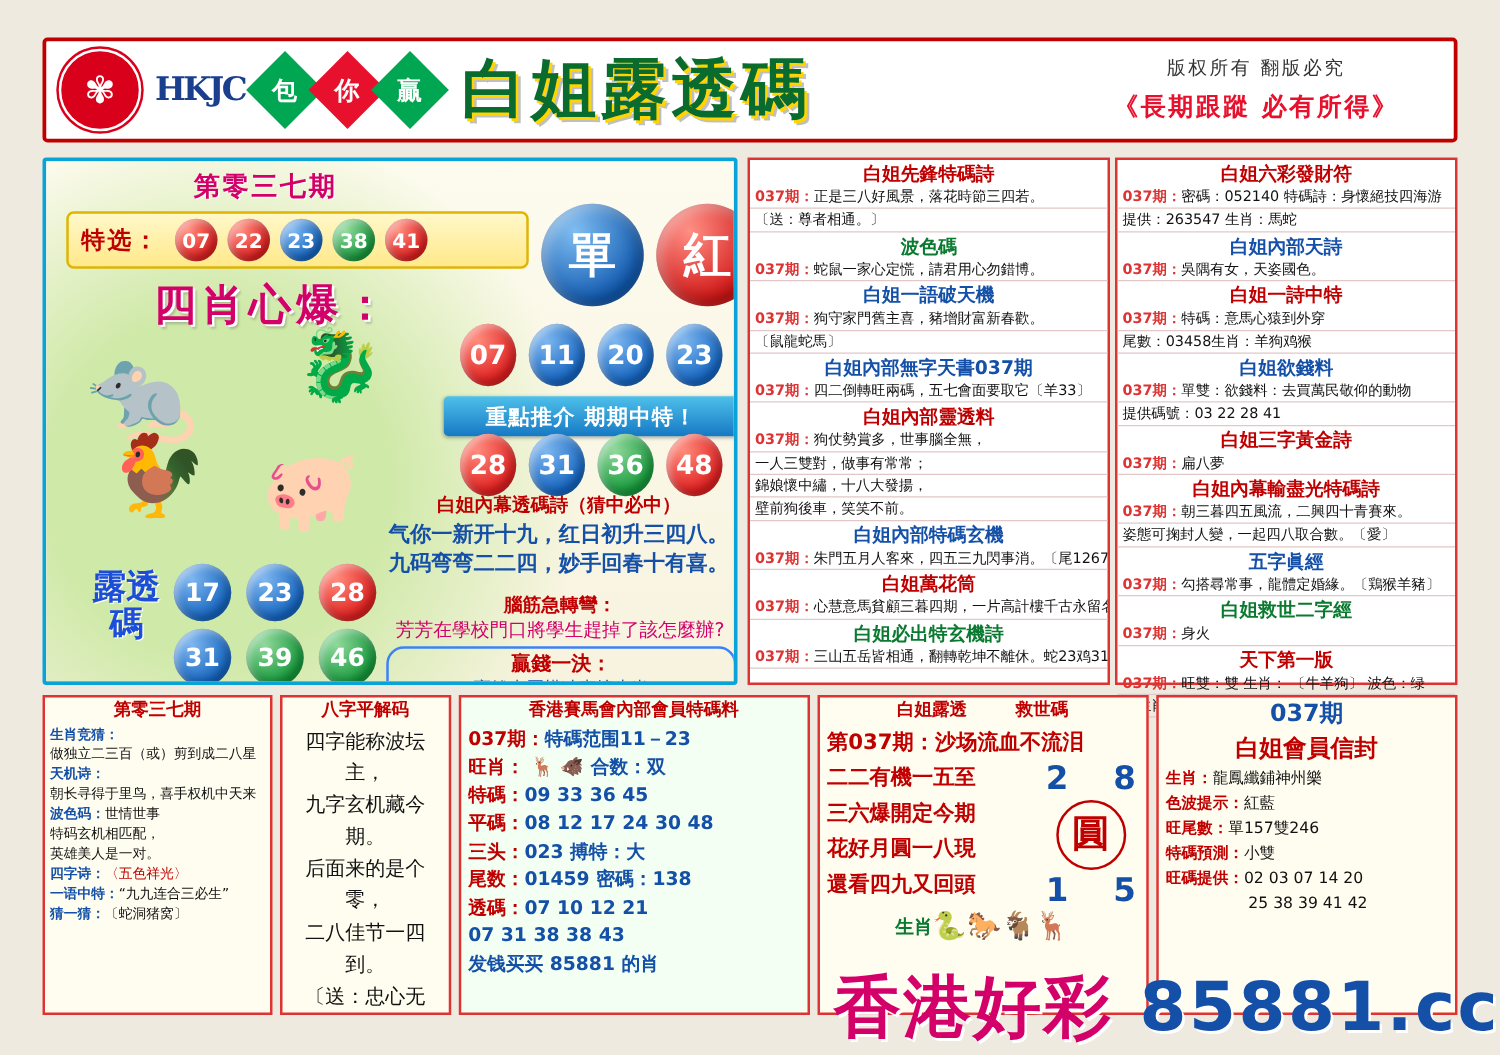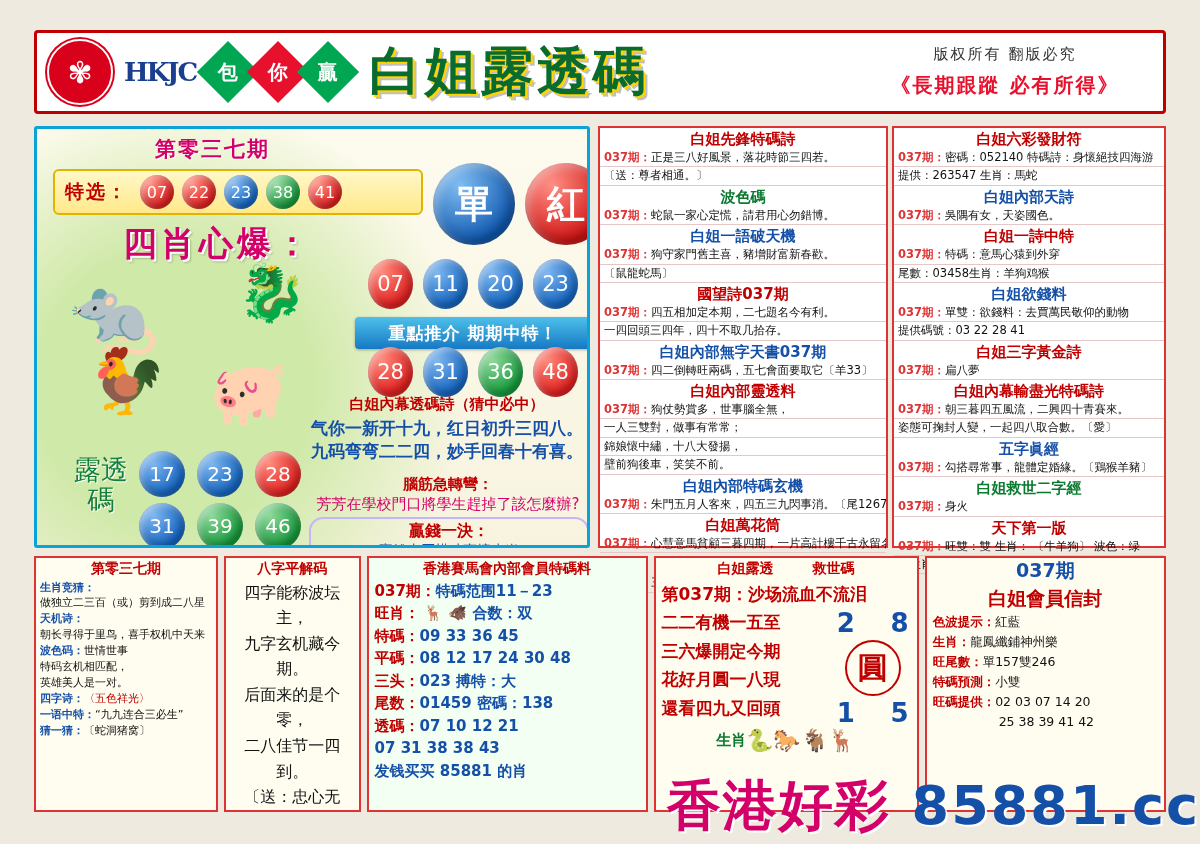--- a/index.html
+++ b/index.html
@@ -89,21 +89,21 @@
   .texuan-row{
     position:absolute;left:16px;top:40px;width:370px;height:46px;
     background:linear-gradient(180deg,#fff8c9,#ffe98a);
     border:2px solid #e0b400;border-radius:6px;
     display:flex;align-items:center;padding:0 10px;box-sizing:border-box;
   }
   .texuan-label{color:#c00000;font-size:19px;font-weight:bold;letter-spacing:2px;margin-right:8px;white-space:nowrap;}
   .ball{
     border-radius:50%;
     display:flex;align-items:center;justify-content:center;
-    color:#fff;font-weight:normal;
+    color:#fff;font-weight:bold;
     font-family:"DejaVu Sans","Liberation Sans",sans-serif;
     box-shadow:inset -3px -4px 8px rgba(0,0,0,.28), inset 3px 3px 6px rgba(255,255,255,.5);
   }
   .b-sm{width:34px;height:34px;font-size:16px;margin:0 4px;}
   .b-md{width:46px;height:46px;font-size:20px;margin:0 6px;}
   .b-lg{width:50px;height:50px;font-size:21px;margin:0 5px;}
   .c-red{background:radial-gradient(circle at 32% 28%,#ff8a7a,#e02020 70%);}
   .c-blue{background:radial-gradient(circle at 32% 28%,#7db6ef,#1565c0 70%);}
   .c-green{background:radial-gradient(circle at 32% 28%,#8fd89a,#179a3c 70%);}
 
@@ -138,41 +138,41 @@
   .zhongdian{
     position:absolute;left:318px;top:188px;width:236px;height:32px;
     background:linear-gradient(180deg,#4ec0ea,#1679c4);
     border-radius:4px;
     display:flex;align-items:center;justify-content:center;
     color:#fff;font-size:17px;font-weight:bold;letter-spacing:1px;
     box-shadow:0 1px 3px rgba(0,0,0,.3);
   }
   .lutouma{
     position:absolute;left:34px;top:326px;width:60px;
-    color:#15803d;font-size:27px;font-weight:normal;line-height:1.12;
+    color:#1d4ed8;font-size:27px;font-weight:bold;line-height:1.12;
     font-family:"DejaVu Serif","Liberation Serif",serif;
     text-align:center;
     text-shadow:1px 1px 0 #fff;
   }
   .lt-balls{position:absolute;left:96px;top:322px;}
   .lt-balls .row{display:flex;margin-bottom:6px;}
   .poem-box{
     position:absolute;left:272px;top:266px;width:276px;
     text-align:center;
   }
   .poem-title{color:#c00000;font-size:15px;font-weight:bold;margin-bottom:3px;}
   .poem-line{color:#1550a8;font-size:17px;font-weight:bold;line-height:1.35;}
   .naojin{
     position:absolute;left:270px;top:346px;width:282px;text-align:center;
   }
   .naojin .t{color:#c00000;font-size:15px;font-weight:bold;}
   .naojin .q{color:#d4006a;font-size:15px;line-height:1.4;}
   .yingqian{
     position:absolute;left:272px;top:388px;width:280px;
-    border:2px solid #c4b5fd;border-radius:14px;
+    border:2px solid #3b82f6;border-radius:14px;
     padding:2px 6px;box-sizing:border-box;
     text-align:center;
   }
   .yingqian .a{color:#c00000;font-size:16px;font-weight:bold;}
   .yingqian .b{color:#1550a8;font-size:14px;}
 
   
   .colmid{
     position:absolute;left:598px;top:126px;width:290px;height:422px;
     background:#ffffff;border:2px solid #d33; box-sizing:border-box;
@@ -350,25 +350,20 @@
       <div class="sec-line"><span>〔送：尊者相通。〕</span></div>
     </div>
     <div>
       <div class="sec-title green">波色碼</div>
       <div class="sec-line"><span class="pfx">037期：</span><span>蛇鼠一家心定慌，請君用心勿錯博。</span></div>
     </div>
     <div>
       <div class="sec-title blue">白姐一語破天機</div>
       <div class="sec-line"><span class="pfx">037期：</span><span>狗守家門舊主喜，豬增財富新春歡。</span></div>
       <div class="sec-line"><span>〔鼠龍蛇馬〕</span></div>
-    </div>
-    <div>
-      <div class="sec-title">國望詩037期</div>
-      <div class="sec-line"><span class="pfx">037期：</span><span>四五相加定本期，二七題名今有利。</span></div>
-      <div class="sec-line"><span>一四回頭三四年，四十不取几拾存。</span></div>
     </div>
     <div>
       <div class="sec-title blue">白姐內部無字天書037期</div>
       <div class="sec-line"><span class="pfx">037期：</span><span>四二倒轉旺兩碼，五七會面要取它〔羊33〕</span></div>
     </div>
     <div>
       <div class="sec-title">白姐內部靈透料</div>
       <div class="sec-line"><span class="pfx">037期：</span><span>狗仗勢賞多，世事腦全無，</span></div>
       <div class="sec-line"><span>一人三雙對，做事有常常；</span></div>
       <div class="sec-line"><span>錦娘懷中繡，十八大發揚，</span></div>
@@ -507,22 +502,22 @@
         <span>🐍</span>
         <span>🐎</span>
         <span>🐐</span>
         <span>🦌</span>
       </div>
     </div>
 
     <div class="bcard b5">
       <div class="period">037期</div>
       <div class="t">白姐會員信封</div>
+      <div class="line"><span class="k">生肖：</span><span>龍鳳纖鋪神州樂</span></div>
       <div class="line"><span class="k">色波提示：</span><span>紅藍</span></div>
-      <div class="line"><span class="k">生肖：</span><span>龍鳳纖鋪神州樂</span></div>
       <div class="line"><span class="k">旺尾數：</span><span>單157雙246</span></div>
       <div class="line"><span class="k">特碼預測：</span><span>小雙</span></div>
       <div class="line"><span class="k">旺碼提供：</span><span>02 03 07 14 20</span></div>
       <div class="line"><span style="padding-left:66px;display:inline-block;">25 38 39 41 42</span></div>
     </div>
 
   </div>
 
   <div class="watermark">
     <span>香港好彩</span>

